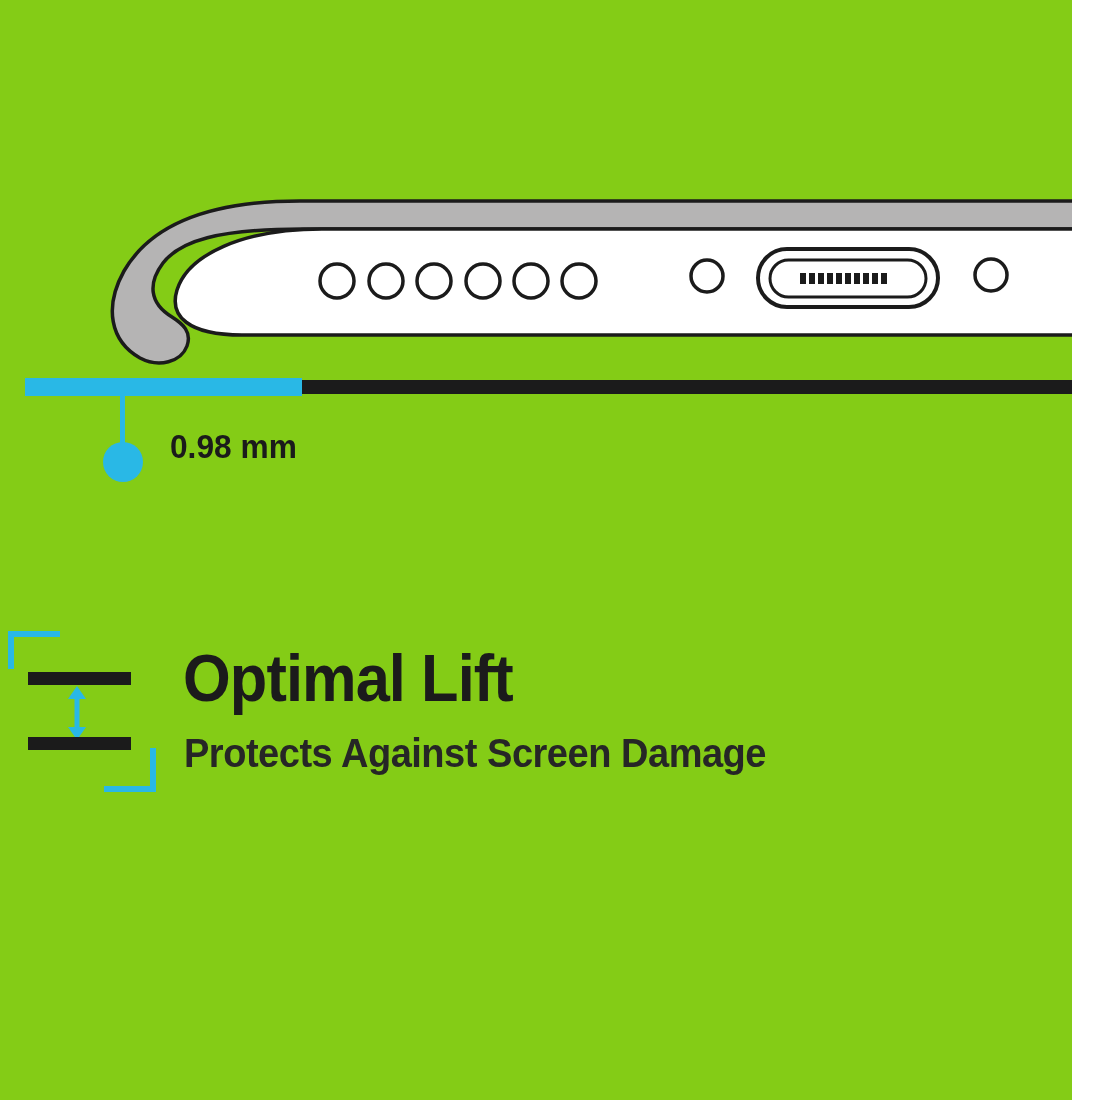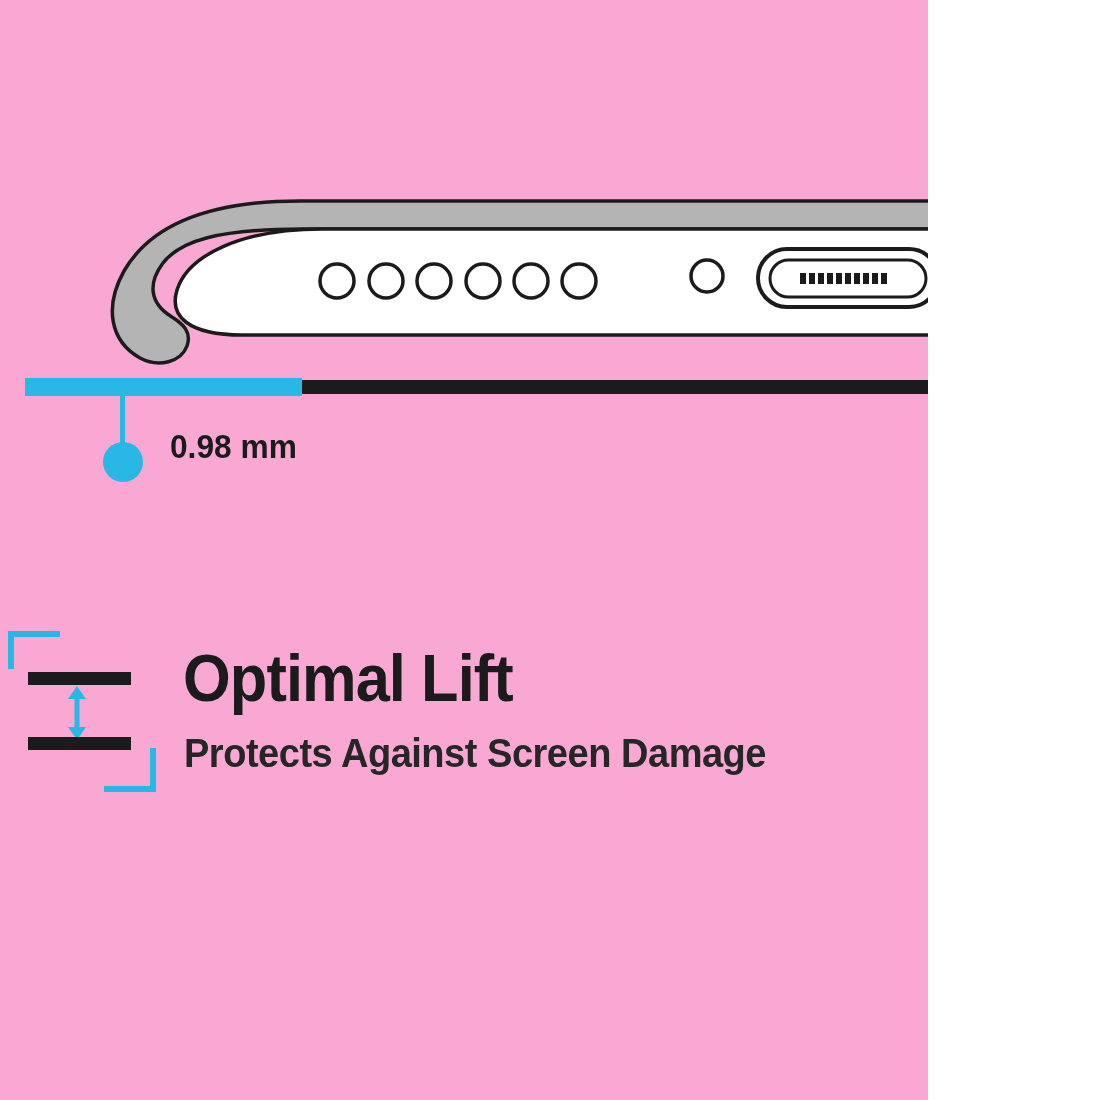--- a/index.html
+++ b/index.html
@@ -3,23 +3,23 @@
 <meta charset="utf-8">
 <style>
   html, body {
     margin: 0;
     padding: 0;
     background: #ffffff;
     font-family: "Liberation Sans", sans-serif;
   }
   .canvas {
     position: relative;
-    width: 928px;
+    width: 1072px;
     height: 1100px;
-    background: #f9a8d4;
+    background: #84cc16;
     overflow: hidden;
   }
   .abs { position: absolute; }
 
   
   .phone-svg {
     left: 0;
     top: 185px;
     width: 1100px;
     height: 200px;

